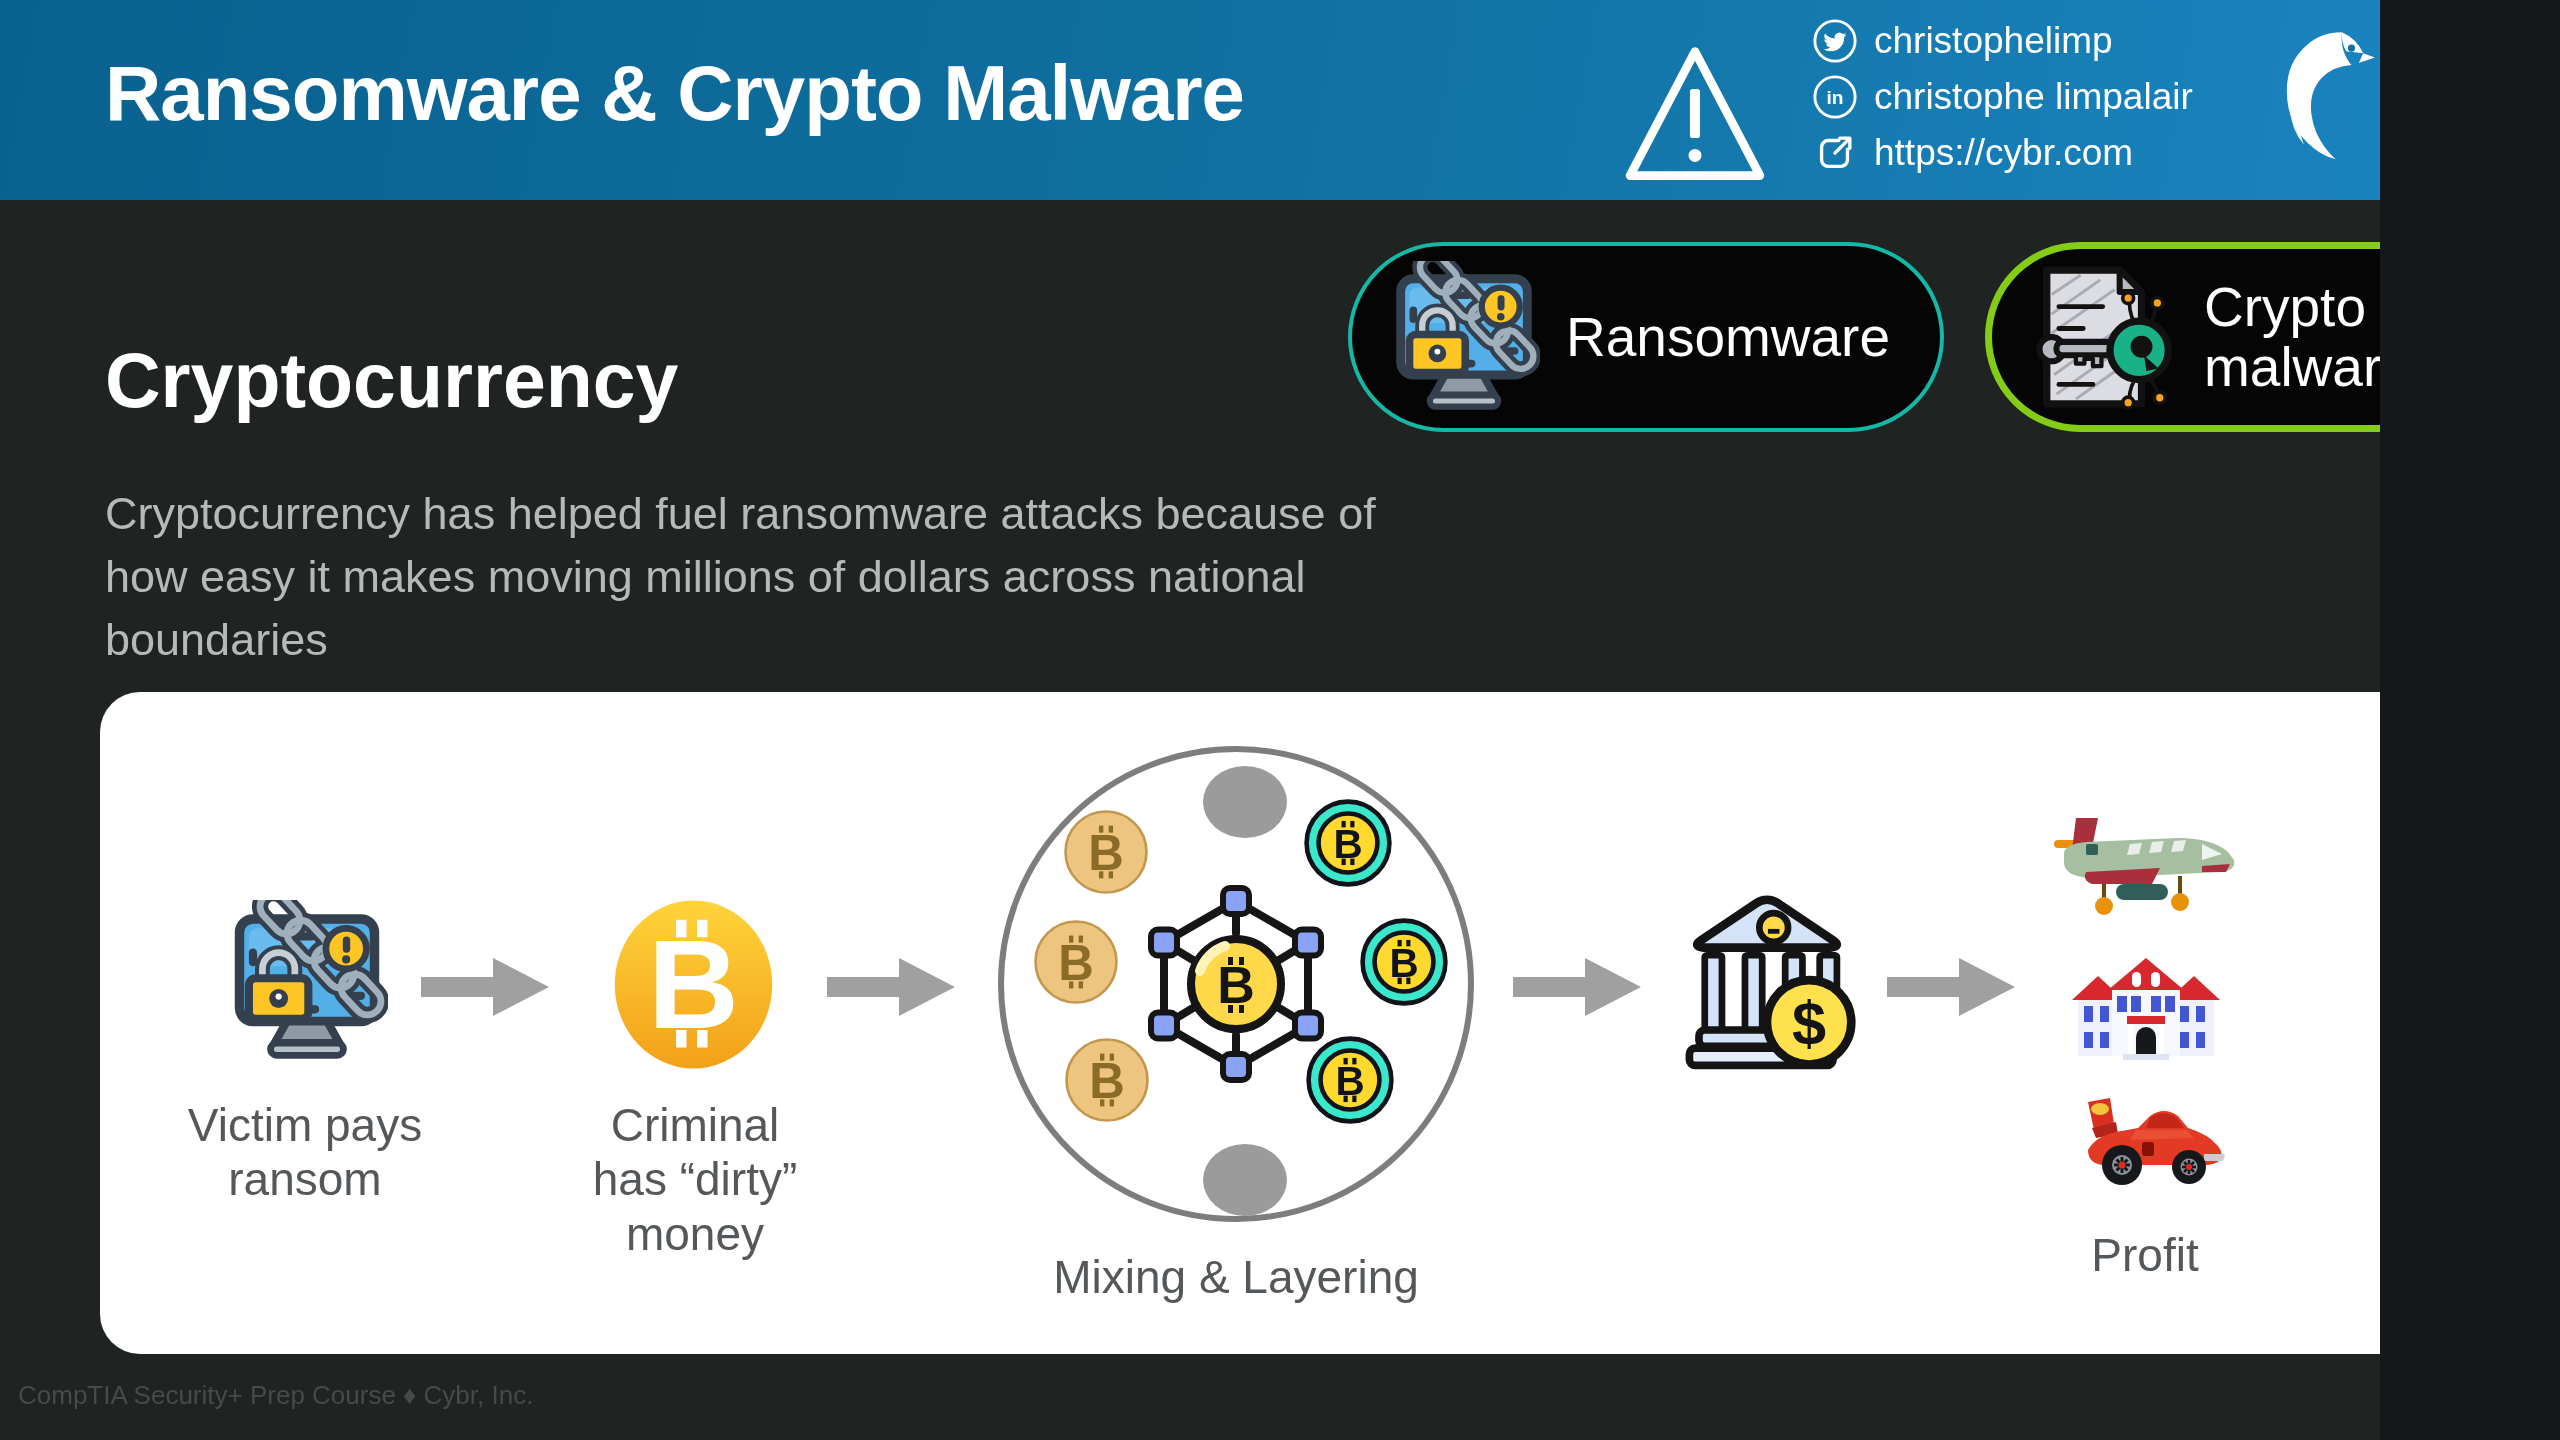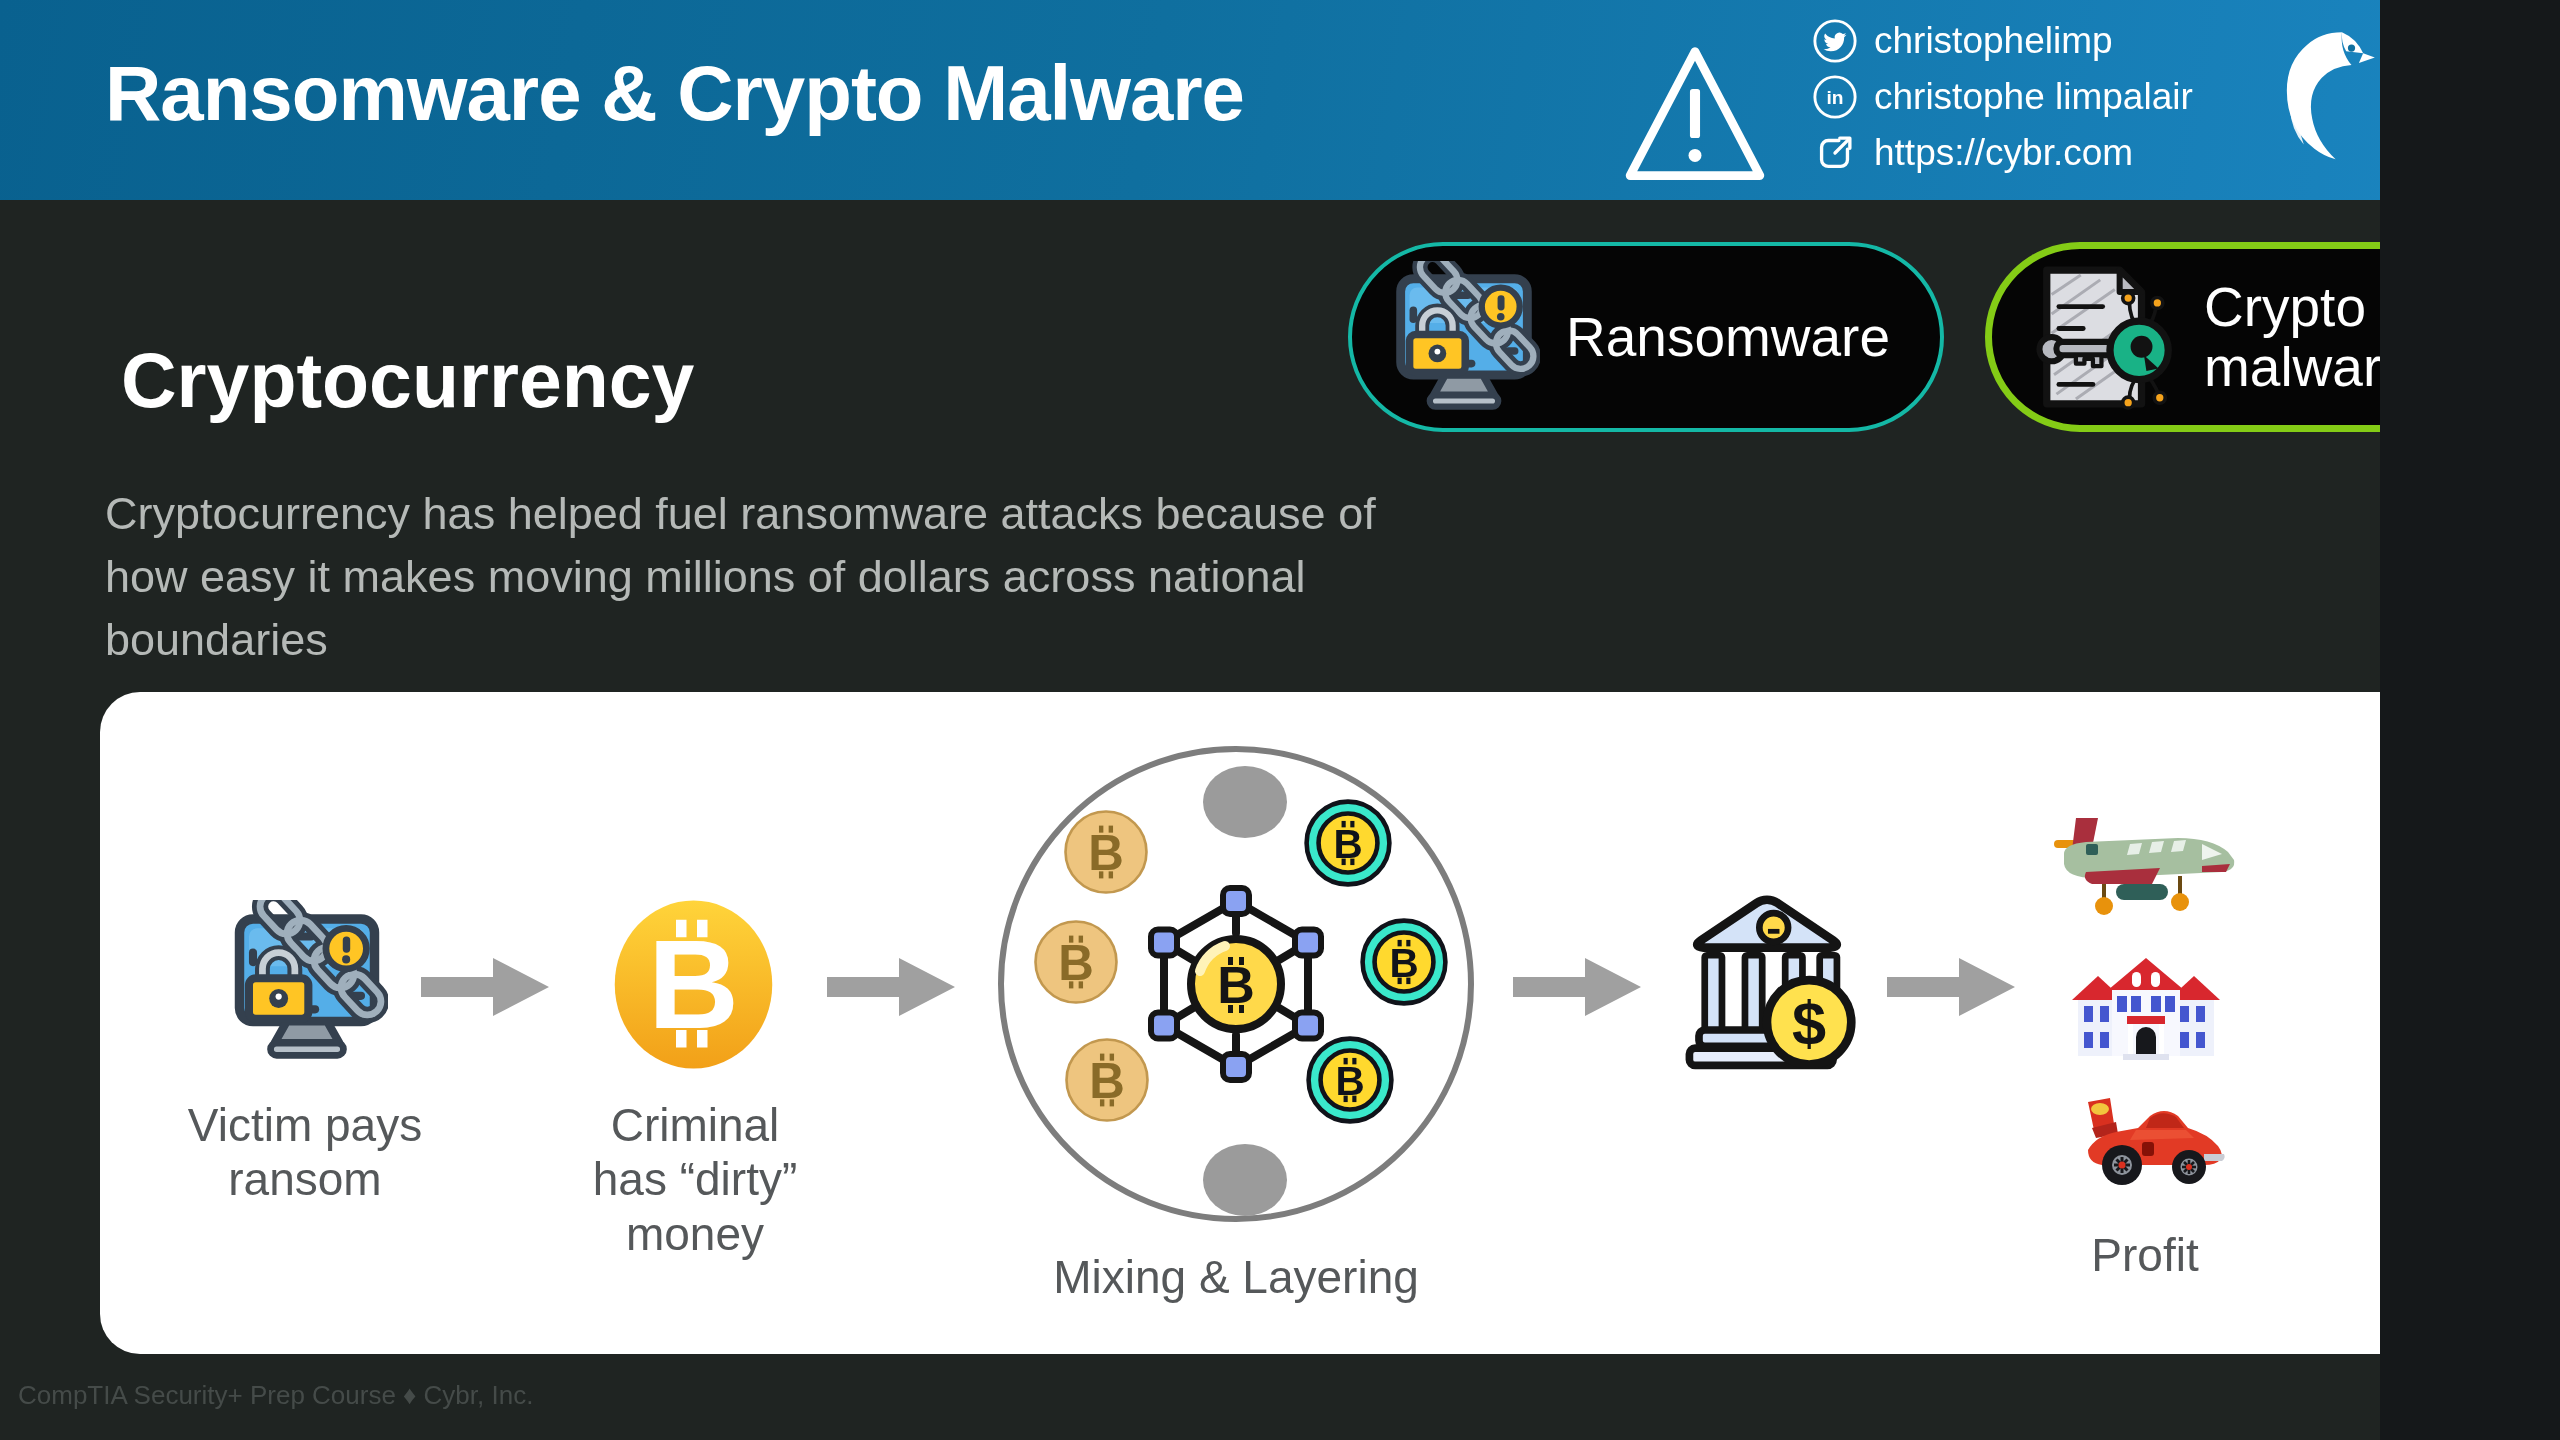--- a/index.html
+++ b/index.html
@@ -18,21 +18,21 @@
   .logo-bird{width:106px;height:148px;}
   .logo-text{color:#ffffff;font-size:54px;font-weight:700;letter-spacing:2px;}
   
   .pill{top:242px;height:190px;border-radius:97px;background:#050505;display:flex;align-items:center;box-sizing:border-box;}
   .pill-ransomware{left:1348px;width:596px;border:4px solid #14b8a6;}
   .pill-crypto{left:1985px;width:553px;border:7px solid #84cc16;}
   .pill-icon{width:152px;height:152px;margin-left:36px;flex:0 0 auto;}
   .pill-label{color:#ffffff;font-size:55px;font-weight:500;margin-left:26px;line-height:1.1;}
   .pill-label.wrap{width:250px;}
   
-  .heading{left:105px;top:336px;color:#ffffff;font-size:77px;font-weight:700;margin-left:16px;}
+  .heading{left:105px;top:336px;color:#ffffff;font-size:77px;font-weight:700;}
   .paragraph{left:105px;top:482px;color:#b5b9b7;font-size:45px;line-height:63px;}
   
   .card{left:100px;top:692px;width:2360px;height:662px;background:#ffffff;border-radius:40px;}
   .step-label{color:#55585a;font-size:46px;line-height:1.18;text-align:center;}
   .footer{left:18px;top:1380px;color:#454b49;font-size:26px;}
 </style>
 </head>
 <body>
 
 <svg width="0" height="0" style="position:absolute" aria-hidden="true">

